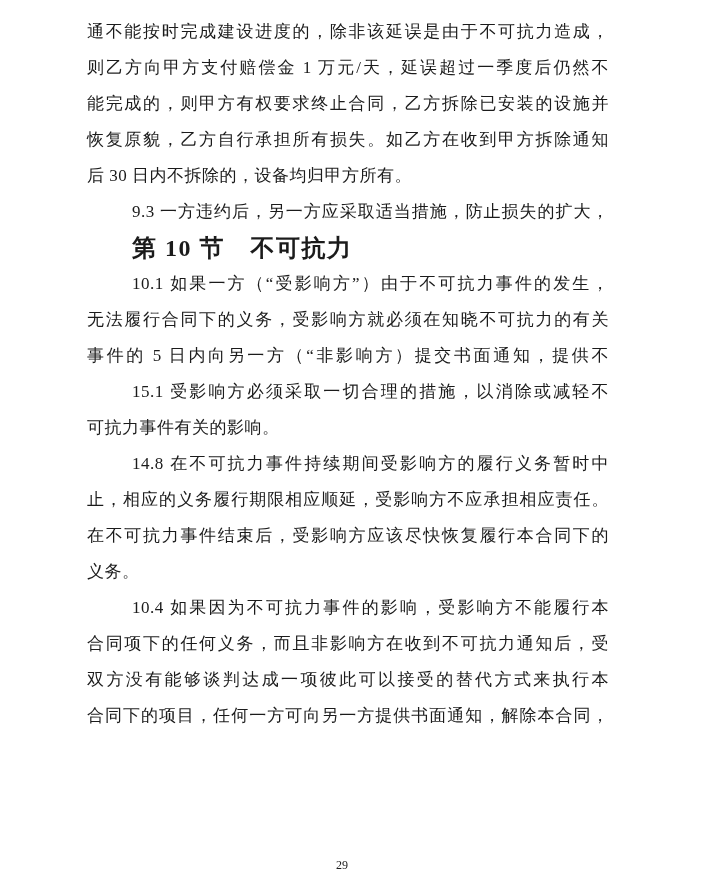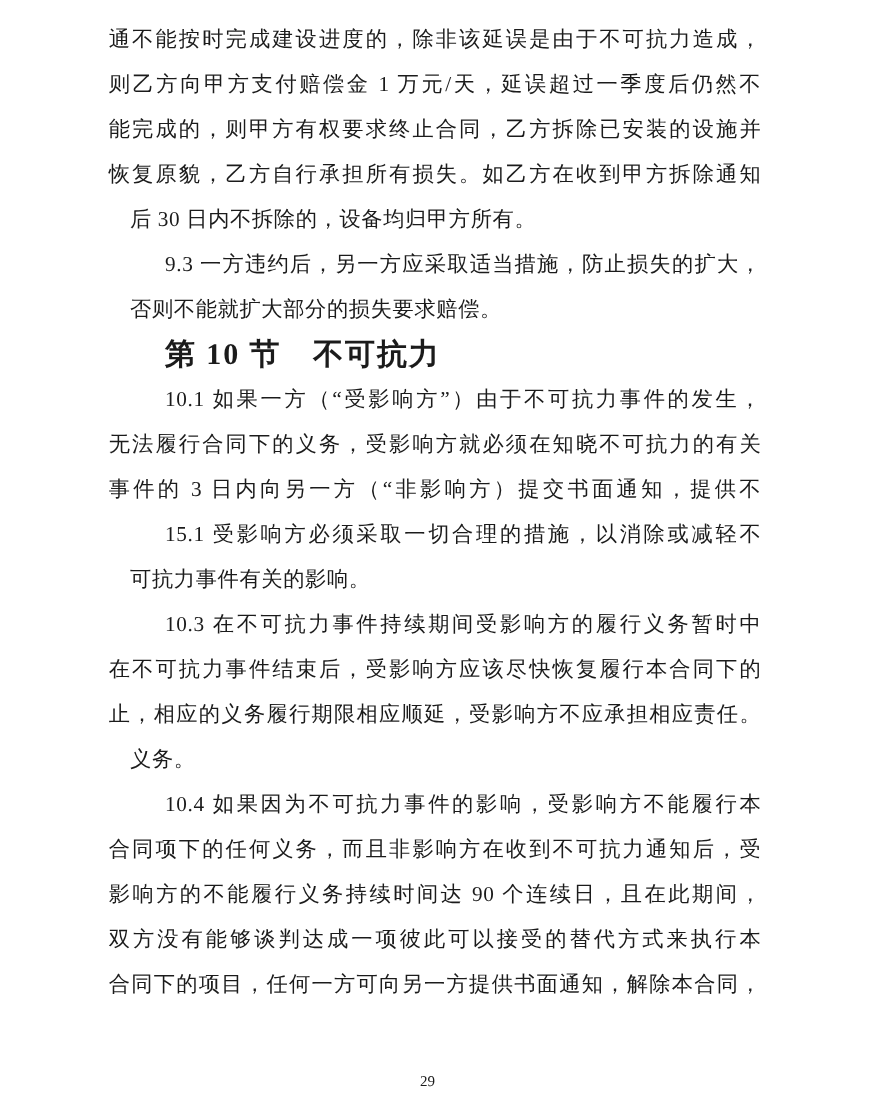--- a/index.html
+++ b/index.html
@@ -26,21 +26,20 @@
     font-size: 17px;
     line-height: 36px;
     letter-spacing: 0.5px;
     text-align: justify;
     text-align-last: justify;
     -moz-text-align-last: justify;
   }
   .line.end {
     text-align: right;
     text-align-last: left;
-    margin-left: 17px;
     -moz-text-align-last: left;
   }
   .line.indent {
     text-indent: 45px;
   }
   .line.heading {
     font-weight: bold;
     font-size: 24px;
     letter-spacing: 1.5px;
     text-align: left;
@@ -64,38 +63,36 @@
 <div class="page">
   <div class="content">
 
     <div class="line">通不能按时完成建设进度的，除非该延误是由于不可抗力造成，</div>
     <div class="line">则乙方向甲方支付赔偿金 1 万元/天，延误超过一季度后仍然不</div>
     <div class="line">能完成的，则甲方有权要求终止合同，乙方拆除已安装的设施并</div>
     <div class="line">恢复原貌，乙方自行承担所有损失。如乙方在收到甲方拆除通知</div>
     <div class="line end">后 30 日内不拆除的，设备均归甲方所有。</div>
 
     <div class="line indent">9.3 一方违约后，另一方应采取适当措施，防止损失的扩大，</div>
-    <div class="line end">否则不能就扩大部分的损失要求赔偿。</div>
 
     <div class="line heading indent">第 10 节　不可抗力</div>
 
     <div class="line indent">10.1 如果一方（“受影响方”）由于不可抗力事件的发生，</div>
     <div class="line">无法履行合同下的义务，受影响方就必须在知晓不可抗力的有关</div>
-    <div class="line">事件的 3 日内向另一方（“非影响方）提交书面通知，提供不</div>
+    <div class="line">事件的 5 日内向另一方（“非影响方）提交书面通知，提供不</div>
 
     <div class="line indent">15.1 受影响方必须采取一切合理的措施，以消除或减轻不</div>
     <div class="line end">可抗力事件有关的影响。</div>
 
-    <div class="line indent">10.3 在不可抗力事件持续期间受影响方的履行义务暂时中</div>
+    <div class="line indent">14.8 在不可抗力事件持续期间受影响方的履行义务暂时中</div>
+    <div class="line">止，相应的义务履行期限相应顺延，受影响方不应承担相应责任。</div>
     <div class="line">在不可抗力事件结束后，受影响方应该尽快恢复履行本合同下的</div>
-    <div class="line">止，相应的义务履行期限相应顺延，受影响方不应承担相应责任。</div>
     <div class="line end">义务。</div>
 
     <div class="line indent">10.4 如果因为不可抗力事件的影响，受影响方不能履行本</div>
     <div class="line">合同项下的任何义务，而且非影响方在收到不可抗力通知后，受</div>
-    <div class="line">影响方的不能履行义务持续时间达 90 个连续日，且在此期间，</div>
     <div class="line">双方没有能够谈判达成一项彼此可以接受的替代方式来执行本</div>
     <div class="line">合同下的项目，任何一方可向另一方提供书面通知，解除本合同，</div>
 
   </div>
 
   <div class="footer">29</div>
 </div>
 
 </body></html>

